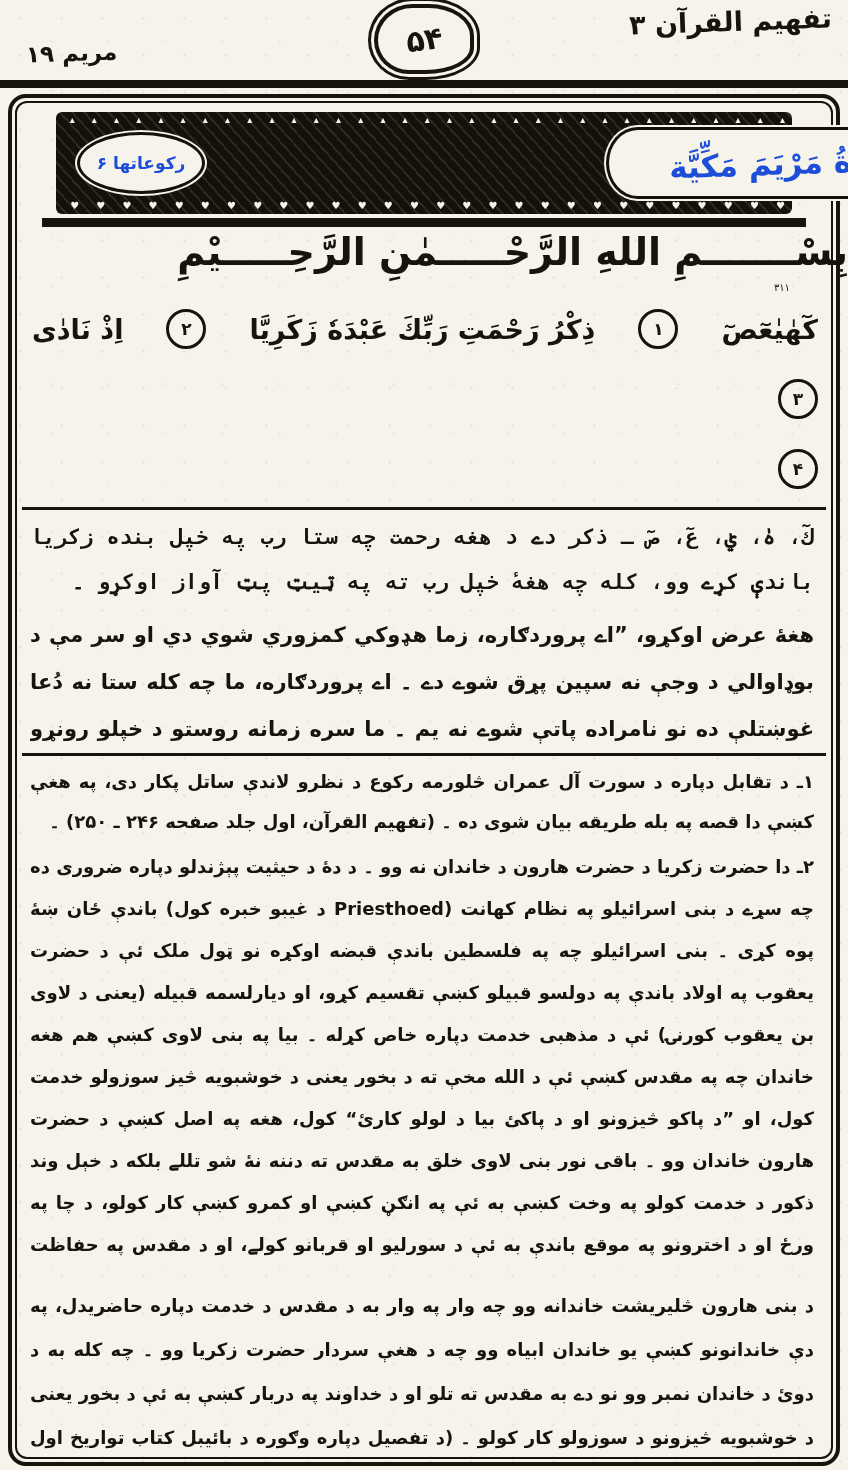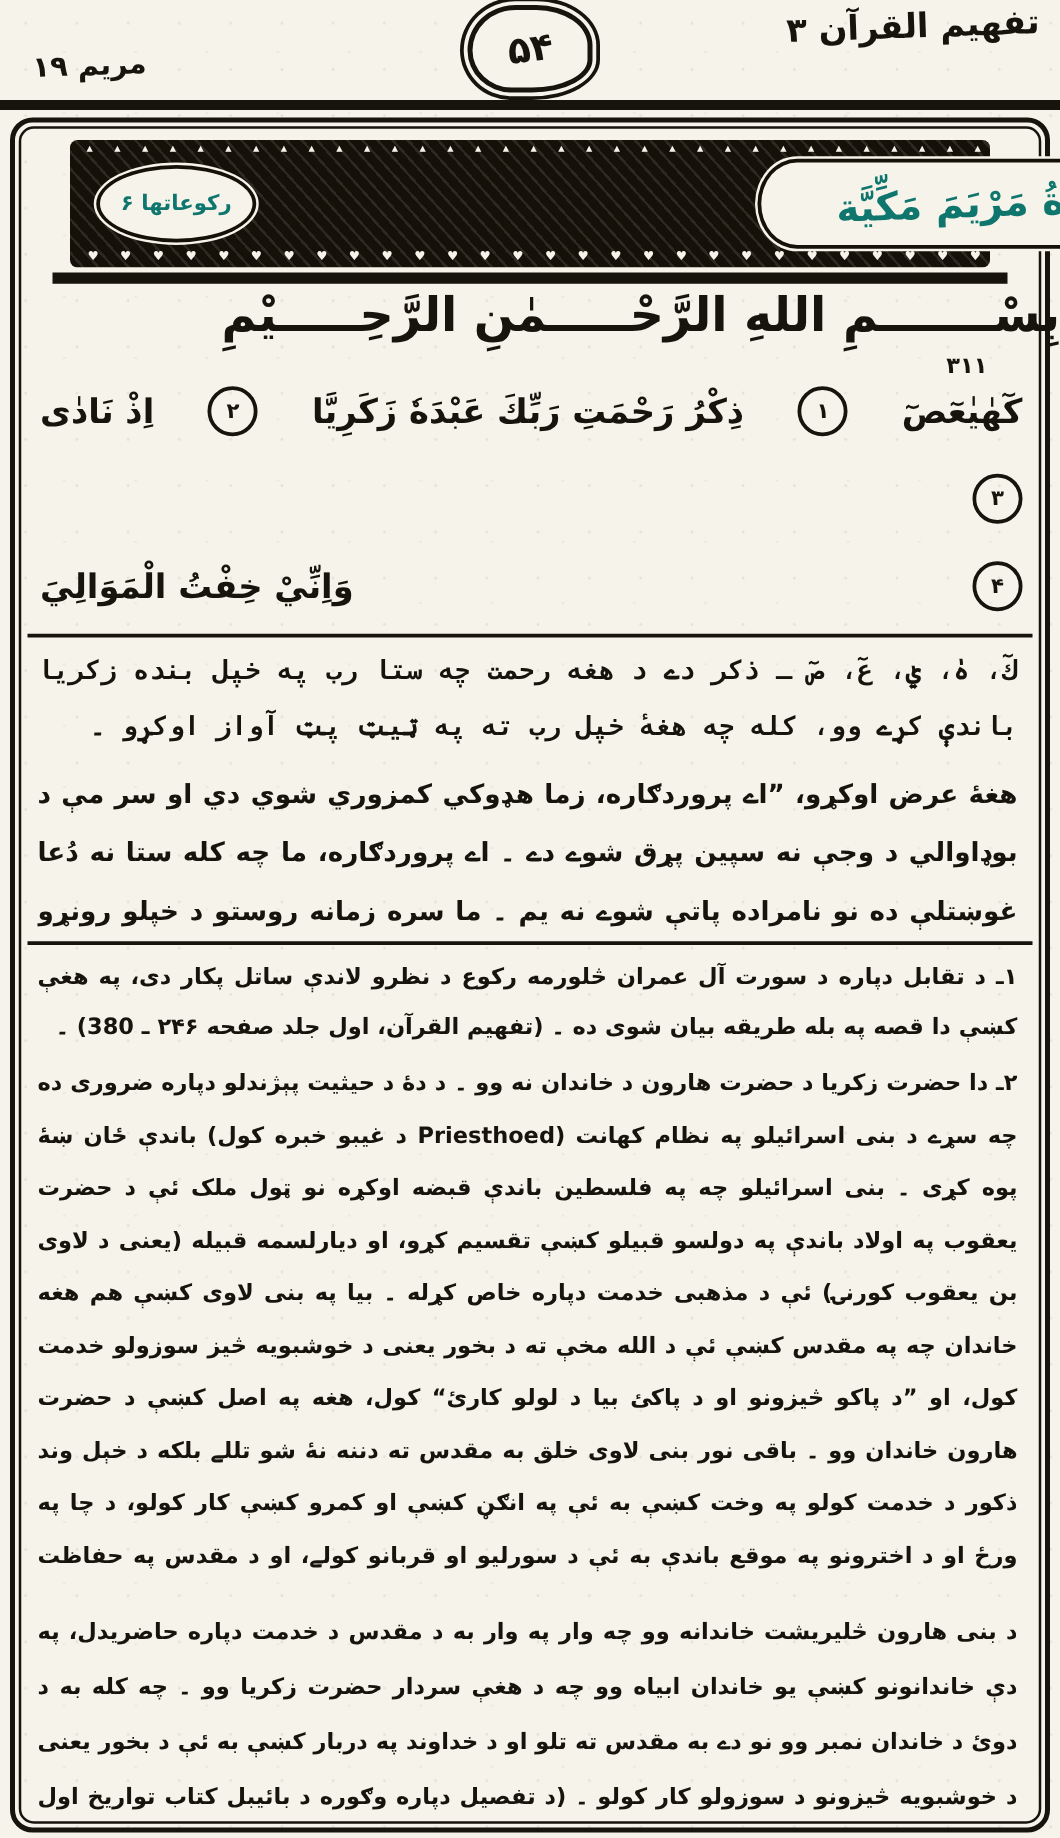--- a/index.html
+++ b/index.html
@@ -45,41 +45,41 @@
     background-image:repeating-linear-gradient(48deg,transparent 0 7px,rgba(255,255,255,0.10) 7px 9px);
     border-radius:6px;
   }
   .band-orn{
     left:0;right:0;height:14px;overflow:hidden;white-space:nowrap;
     text-align:center;color:#f6f3ea;font-size:10px;line-height:14px;letter-spacing:7px;
   }
   .band-orn.top{top:1px;}
   .band-orn.bottom{bottom:1px;}
   .cartouche{
-    background:#f6f3ea;color:#0f766e;
+    background:#f6f3ea;color:#1d4ed8;
     display:flex;align-items:center;justify-content:center;
     font-weight:700;top:50%;transform:translateY(-50%);
     box-shadow:0 0 0 3px #151109,0 0 0 5px #f6f3ea;
   }
   .cartouche.side{width:122px;height:56px;border-radius:50%;font-size:17px;}
   .cartouche.right{right:24px;}
   .cartouche.left{left:24px;}
   .cartouche.center{
     left:50%;transform:translate(50%,-50%) ;right:auto;
     width:370px;height:66px;border-radius:40px/46px;font-size:31px;
   }
   .cartouche.center span{transform:rotate(-2deg);}
   .band-underline{top:218px;left:42px;right:42px;height:9px;background:#17130d;}
   
   .basmala{
     top:230px;left:0;right:0;
     font-size:38px;font-weight:700;letter-spacing:1px;
   }
   
-  .quran-marks{top:282px;right:58px;font-size:18px;font-weight:700;letter-spacing:4px;}
+  .quran-marks{top:282px;right:58px;font-size:10px;font-weight:400;letter-spacing:4px;}
   .qline{
     left:32px;right:30px;height:66px;
     display:flex;align-items:center;justify-content:space-between;
     font-size:27px;font-weight:700;white-space:nowrap;
   }
   .qline .qt{display:inline-block;}
   .aya{
     flex:0 0 auto;width:34px;height:34px;border:3px solid #17130d;border-radius:50%;
     display:flex;align-items:center;justify-content:center;
     font-size:17px;font-weight:700;line-height:1;
@@ -130,25 +130,24 @@
   <span class="aya">۱</span>
   <span class="qt">ذِكْرُ رَحْمَتِ رَبِّكَ عَبْدَهٗ زَكَرِيَّا</span>
   <span class="aya">۲</span>
   <span class="qt">اِذْ نَادٰى</span>
 </div>
 <div class="abs qline q2">
   <span class="aya">۳</span>
 </div>
 <div class="abs qline q3">
   <span class="aya">۴</span>
-  <span class="qt">وَاِنِّيْ خِفْتُ الْمَوَالِيَ</span>
 </div>
 
 <div class="abs divider div1"></div>
 
 <div class="abs para trans1">كٓ، هٰ، يٰ، عٓ، صٓ ـ ذکر دے د هغه رحمت چه ستا رب په خپل بنده زکريا باندې کړے وو، کله چه هغهٔ خپل رب ته په ټيټ پټ آواز اوکړو ۔</div>
 <div class="abs para trans2">هغهٔ عرض اوکړو، ”اے پروردګاره، زما هډوکي کمزوري شوي دي او سر مې د بوډاوالي د وجې نه سپين پړق شوے دے ۔ اے پروردګاره، ما چه کله ستا نه دُعا غوښتلې ده نو نامراده پاتې شوے نه يم ۔ ما سره زمانه روستو د خپلو رونړو عزيزانو د بد عـــملئُ</div>
 
 <div class="abs divider div2"></div>
 
-<div class="abs para fn1">۱ـ د تقابل دپاره د سورت آل عمران څلورمه رکوع د نظرو لاندې ساتل پکار دى، په هغې کښې دا قصه په بله طريقه بيان شوى ده ۔ (تفهيم القرآن، اول جلد صفحه ۲۴۶ ـ 380) ۔</div>
+<div class="abs para fn1">۱ـ د تقابل دپاره د سورت آل عمران څلورمه رکوع د نظرو لاندې ساتل پکار دى، په هغې کښې دا قصه په بله طريقه بيان شوى ده ۔ (تفهيم القرآن، اول جلد صفحه ۲۴۶ ـ ۲۵۰) ۔</div>
 <div class="abs para fn2">۲ـ دا حضرت زکريا د حضرت هارون د خاندان نه وو ۔ د دهٔ د حيثيت پېژندلو دپاره ضرورى ده چه سړے د بنى اسرائيلو په نظام کهانت (Priesthoed د غيبو خبره کول) باندې ځان ښهٔ پوه کړى ۔ بنى اسرائيلو چه په فلسطين باندې قبضه اوکړه نو ټول ملک ئې د حضرت يعقوب په اولاد باندې په دولسو قبيلو کښې تقسيم کړو، او ديارلسمه قبيله (يعنى د لاوى بن يعقوب کورنۍ) ئې د مذهبى خدمت دپاره خاص کړله ۔ بيا په بنى لاوى کښې هم هغه خاندان چه په مقدس کښې ئې د الله مخې ته د بخور يعنى د خوشبويه څيز سوزولو خدمت کول، او ”د پاکو څيزونو او د پاکئ بيا د لولو کارئ“ کول، هغه په اصل کښې د حضرت هارون خاندان وو ۔ باقى نور بنى لاوى خلق به مقدس ته دننه نهٔ شو تللے بلکه د خېل وند ذکور د خدمت کولو په وخت کښې به ئې په انګڼ کښې او کمرو کښې کار کولو، د چا په ورځ او د اخترونو په موقع باندې به ئې د سورليو او قربانو کولے، او د مقدس په حفاظت کولو کښې به ئې د بنى هارون سره امداد کولو ۔</div>
 <div class="abs para fn2b">د بنى هارون څليريشت خاندانه وو چه وار په وار به د مقدس د خدمت دپاره حاضريدل، په دې خاندانونو کښې يو خاندان ابياه وو چه د هغې سردار حضرت زکريا وو ۔ چه کله به د دوئ د خاندان نمبر وو نو دے به مقدس ته تلو او د خداوند په دربار کښې به ئې د بخور يعنى د خوشبويه څيزونو د سوزولو کار کولو ۔ (د تفصيل دپاره وګوره د بائيبل کتاب تواريخ اول ۔ باب ۲۳ او ۲۴) ۔</div>
 
 </body></html>

